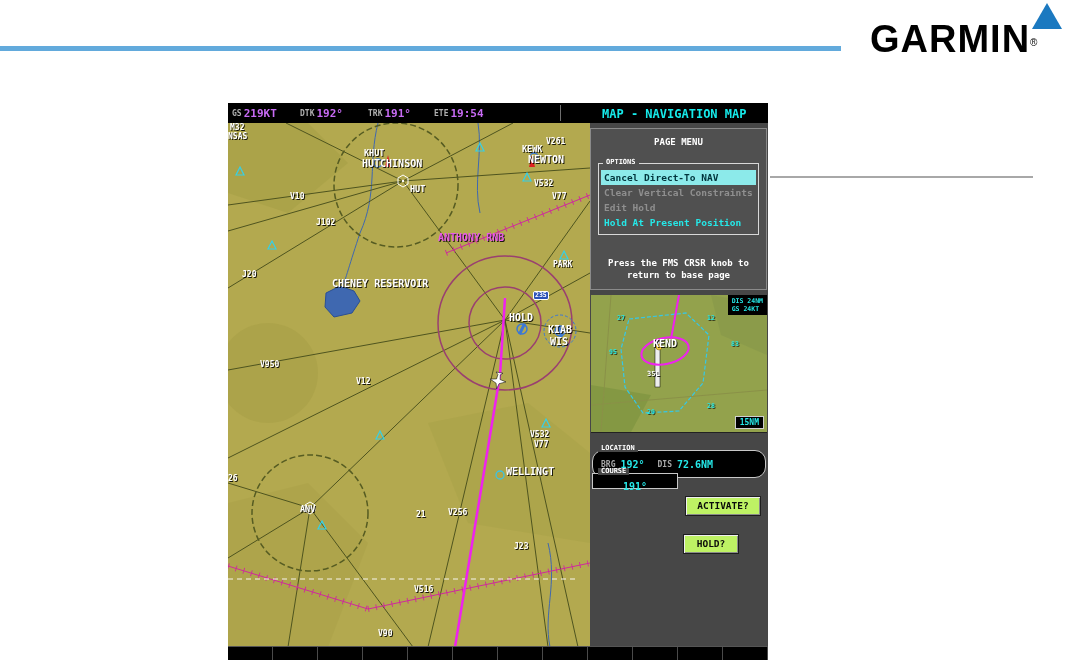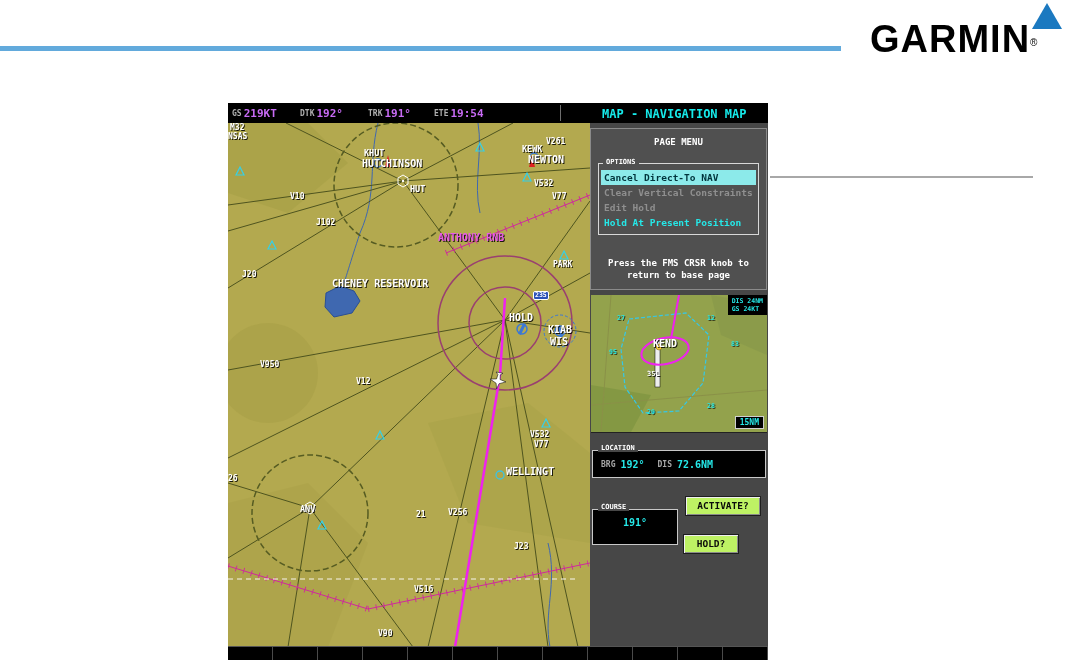--- a/index.html
+++ b/index.html
@@ -60,25 +60,25 @@
          overflow:hidden;border-bottom:1px solid #222;}
   .inset-labels{position:absolute;left:0;top:0;width:176px;height:137px;pointer-events:none;}
   .inset-info{position:absolute;right:0;top:0;background:#000;color:#25e8e8;font-size:6.5px;
               font-weight:bold;padding:2px 4px;line-height:8px;text-align:left;}
   .inset-range{position:absolute;right:3px;bottom:3px;background:#000;border:1px solid #cfcfcf;
                color:#25e8e8;font-size:8px;font-weight:bold;padding:1px 4px;}
 
   .group-box{position:absolute;box-sizing:border-box;background:#000;border:1px solid #c8c8c8;}
   .group-label{position:absolute;top:-6px;left:5px;background:#474747;color:#fff;font-size:7px;
                font-weight:bold;padding:0 3px;line-height:1;}
-  .location-box{left:2px;top:327px;width:174px;height:28px;}
+  .location-box{left:2px;top:327px;width:174px;height:28px;border-radius:11px;}
   .loc-row{display:flex;align-items:center;height:100%;padding-left:8px;gap:5px;}
   .fld-label{color:#a8a8a8;font-size:8px;font-weight:bold;}
   .fld-value{color:#25e8e8;font-size:10px;font-weight:bold;}
-  .course-box{left:2px;top:386px;width:86px;height:36px;text-align:center;}
+  .course-box{left:2px;top:350px;width:86px;height:16px;text-align:center;}
   .course-value{line-height:25px;}
 
   .btn{position:absolute;background:#bef264;border:1px solid #1e1e1e;
        box-shadow:inset 1px 1px 0 #efefef, inset -1px -1px 0 #8a8a8a;
        color:#0a0a0a;font-size:9.5px;font-weight:bold;text-align:center;
        font-family:"DejaVu Sans Mono",monospace;cursor:pointer;}
   .activate-btn{left:95px;top:373px;width:74px;height:18px;line-height:17px;}
   .hold-btn{left:93px;top:411px;width:54px;height:18px;line-height:17px;}
 
   .softkeys{position:absolute;left:0;bottom:0;width:540px;height:13px;background:#000;

